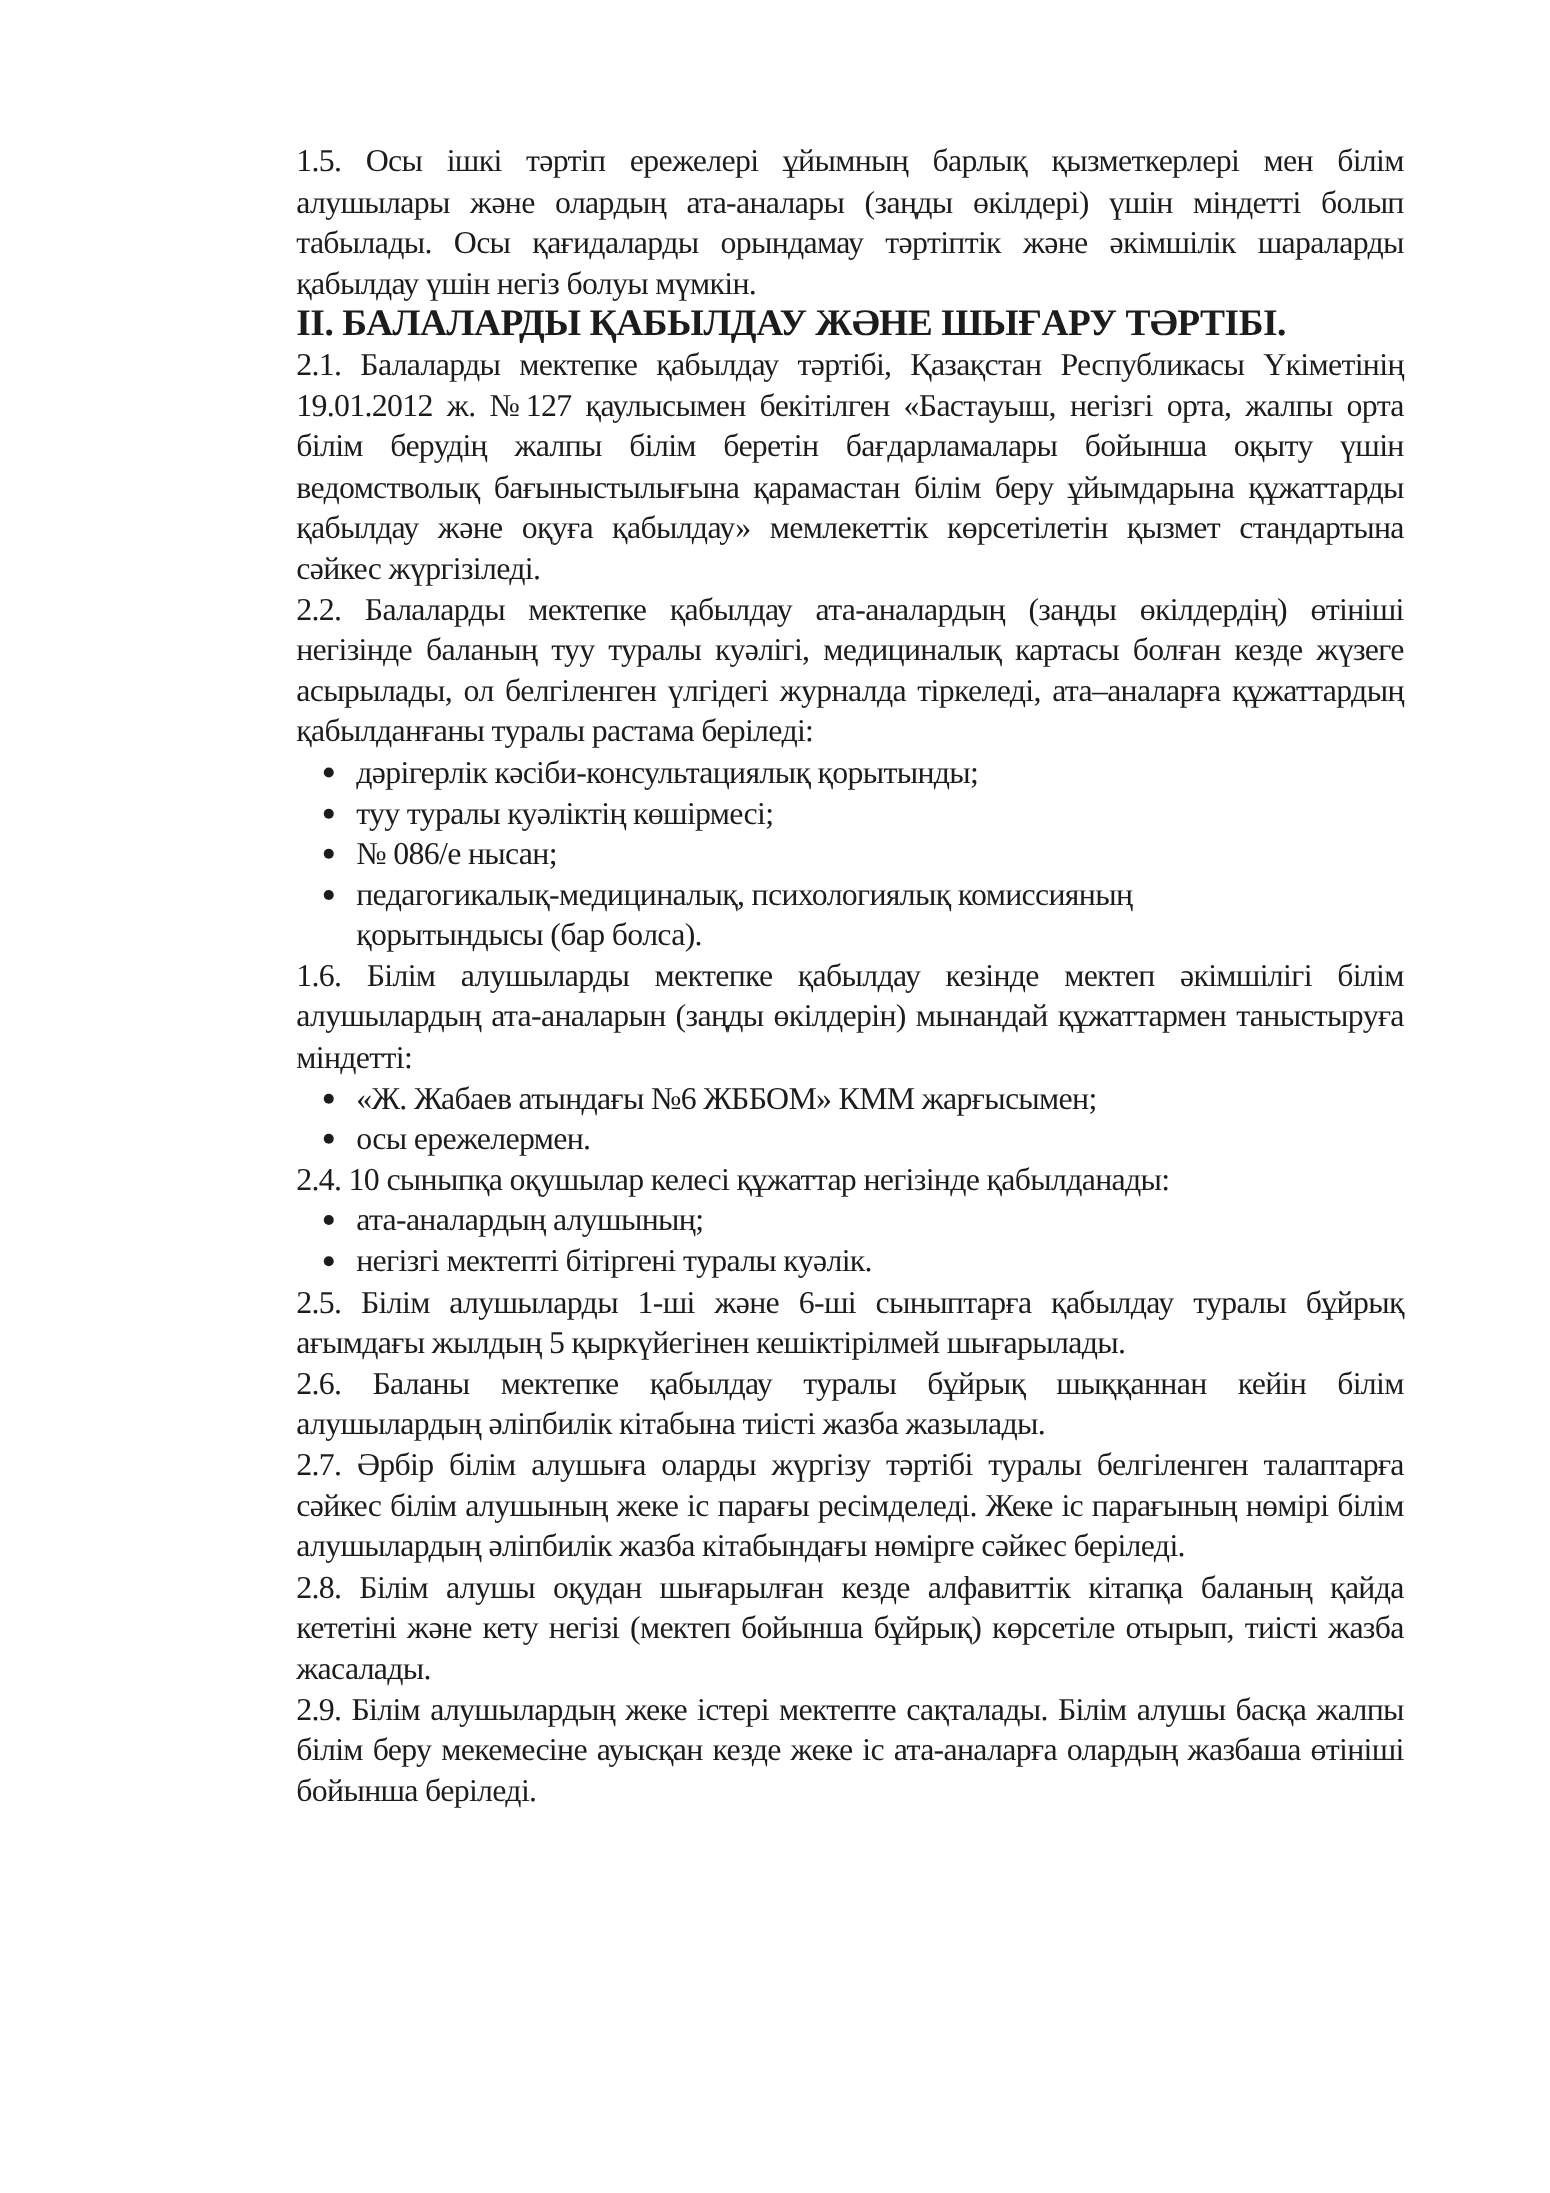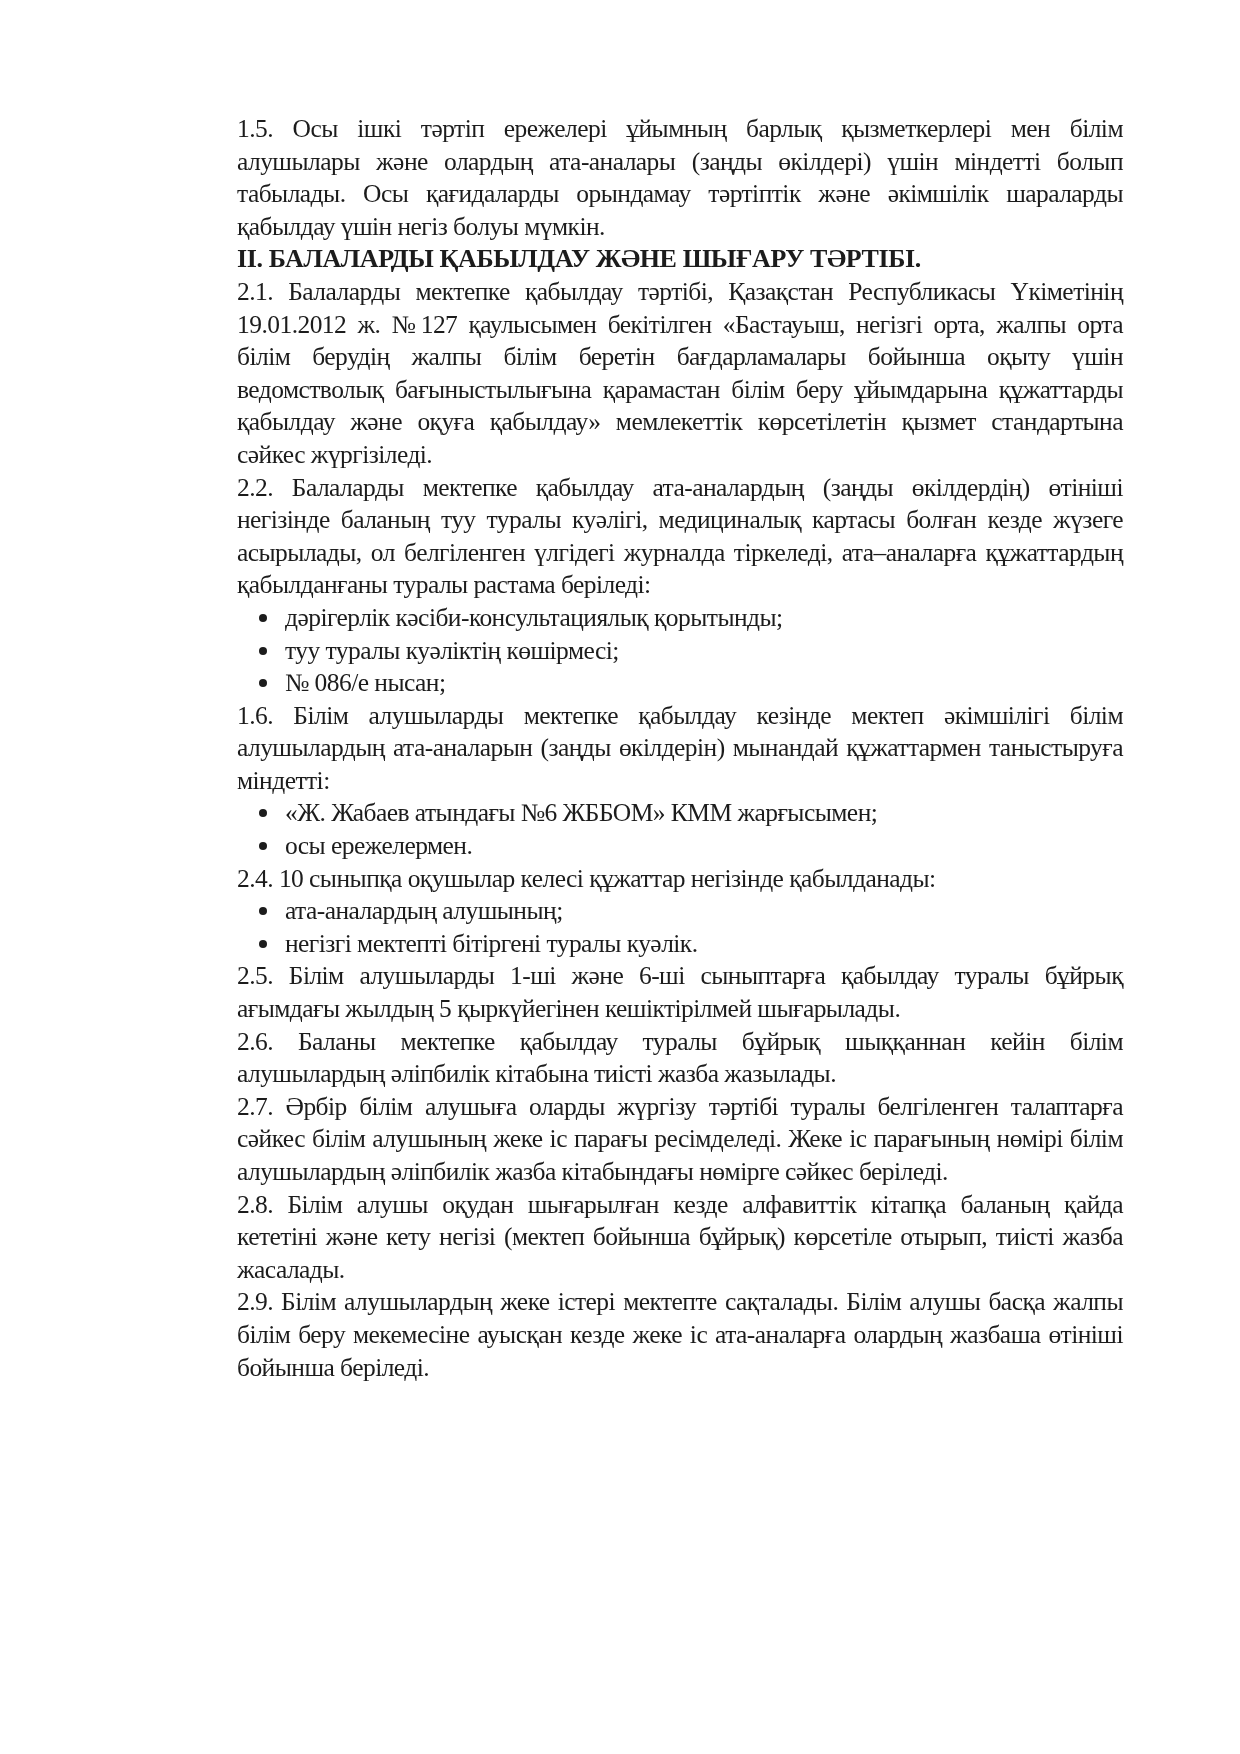--- a/index.html
+++ b/index.html
@@ -10,21 +10,21 @@
     top: 113px;
     width: 886px;
     font-family: "Liberation Serif", "DejaVu Serif", serif;
     font-size: 25.5px;
     line-height: 32.6px;
     color: #1c1c1c;
     letter-spacing: -0.55px;
     margin-left: 48px;
   }
   .para { margin: 0; text-align: justify; text-align-last: left; }
-  .heading { margin: 0; font-weight: bold; font-size: 26px; letter-spacing: -0.4px; }
+  .heading { margin: 0; font-weight: bold; font-size: 30px; letter-spacing: -0.4px; }
   ul.bullets { list-style: none; margin: 0; padding: 0; }
   ul.bullets li { position: relative; padding-left: 48px; margin-left: 0; }
   ul.bullets li .dot {
     position: absolute; left: 22px; top: 12px;
     width: 8px; height: 8px; border-radius: 50%; background: #1c1c1c;
   }
   ul.bullets li .txt { display: block; }
 </style>
 </head>
 <body>
@@ -39,20 +39,24 @@
         <span class="dot"></span>
         <span class="txt">дәрігерлік кәсіби-консультациялық қорытынды;</span>
       </li>
     <li>
         <span class="dot"></span>
         <span class="txt">туу туралы куәліктің көшірмесі;</span>
       </li>
     <li>
         <span class="dot"></span>
         <span class="txt">№ 086/е нысан;</span>
+      </li>
+    <li style="padding-right:160px">
+        <span class="dot"></span>
+        <span class="txt">педагогикалық-медициналық, психологиялық комиссияның қорытындысы (бар болса).</span>
       </li>
   </ul>
   <p class="para">1.6. Білім алушыларды мектепке қабылдау кезінде мектеп әкімшілігі білім алушылардың ата-аналарын (заңды өкілдерін) мынандай құжаттармен таныстыруға міндетті:</p>
   <ul class="bullets">
     <li>
         <span class="dot"></span>
         <span class="txt">«Ж. Жабаев атындағы №6 ЖББОМ» КММ жарғысымен;</span>
       </li>
     <li>
         <span class="dot"></span>

